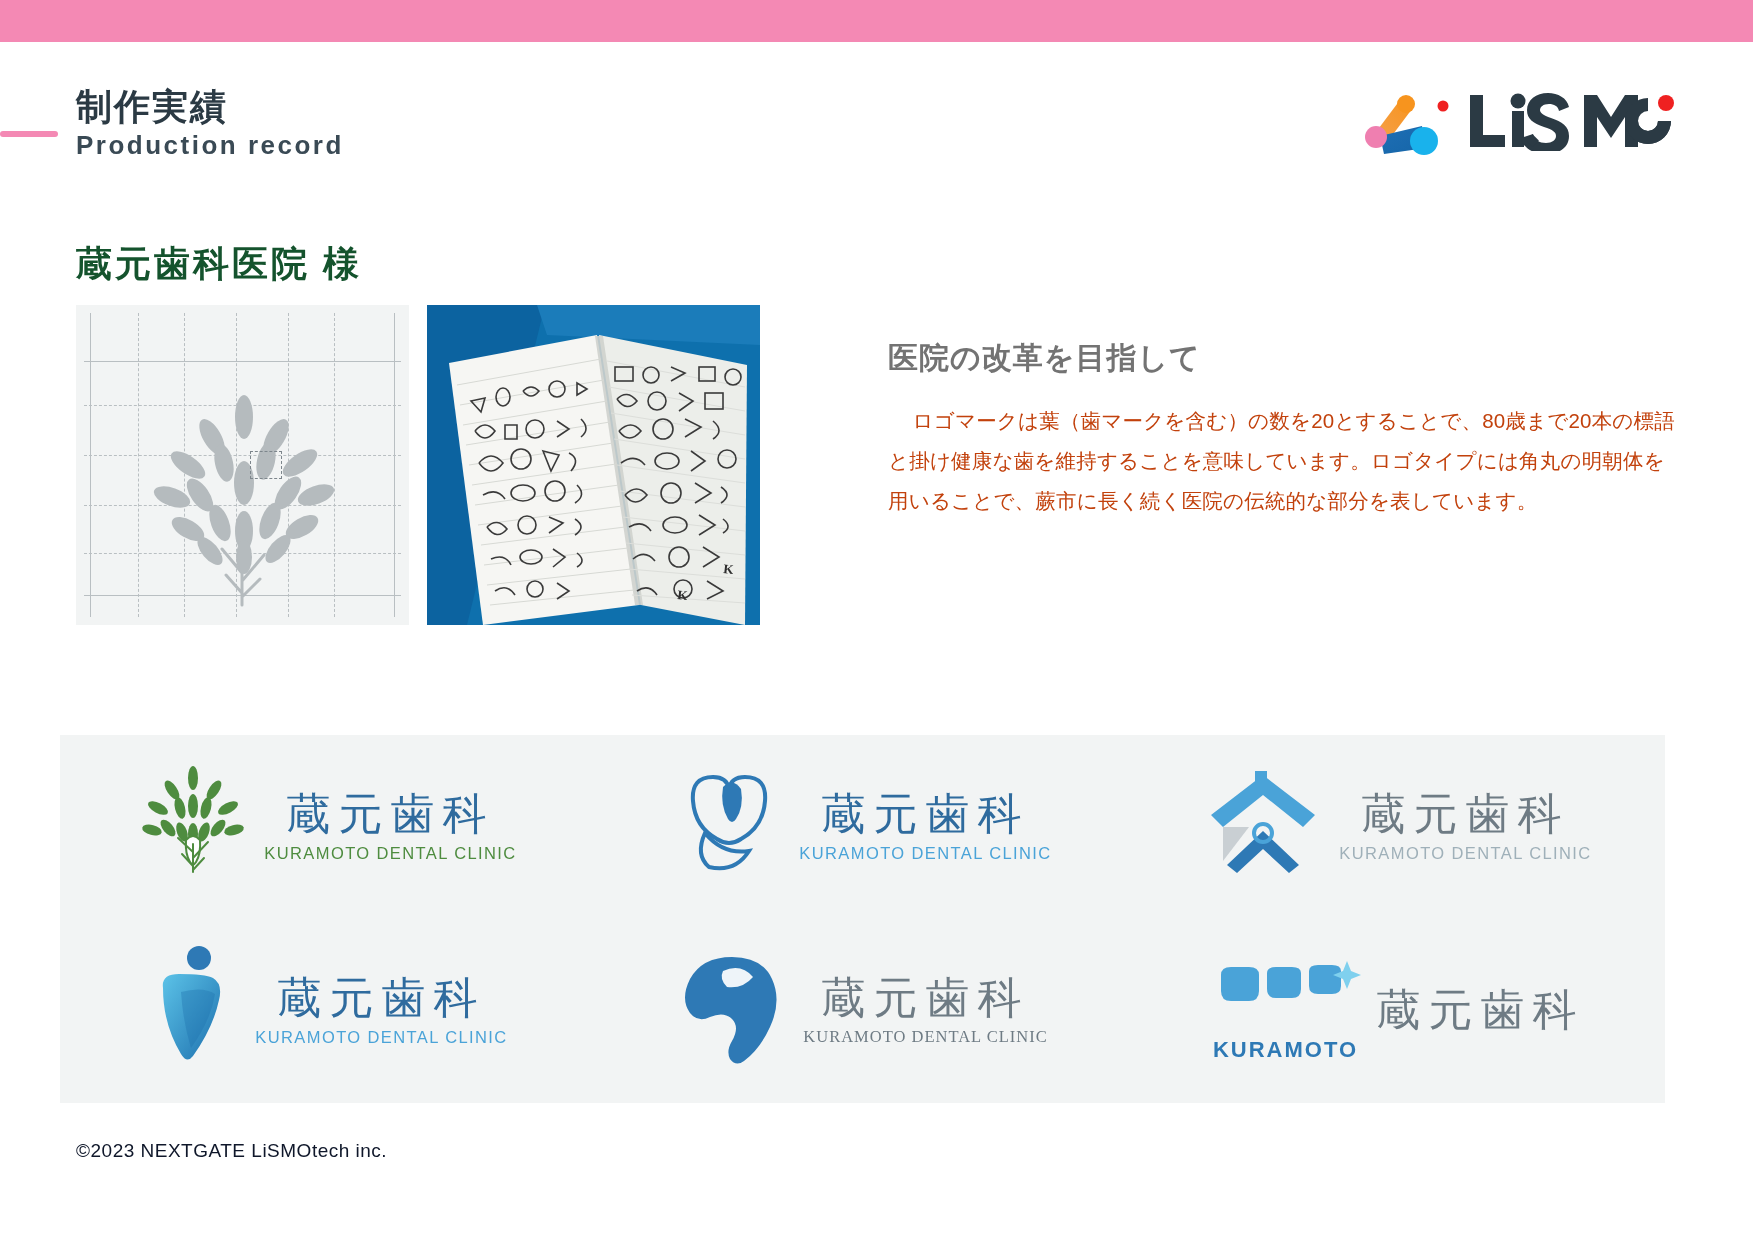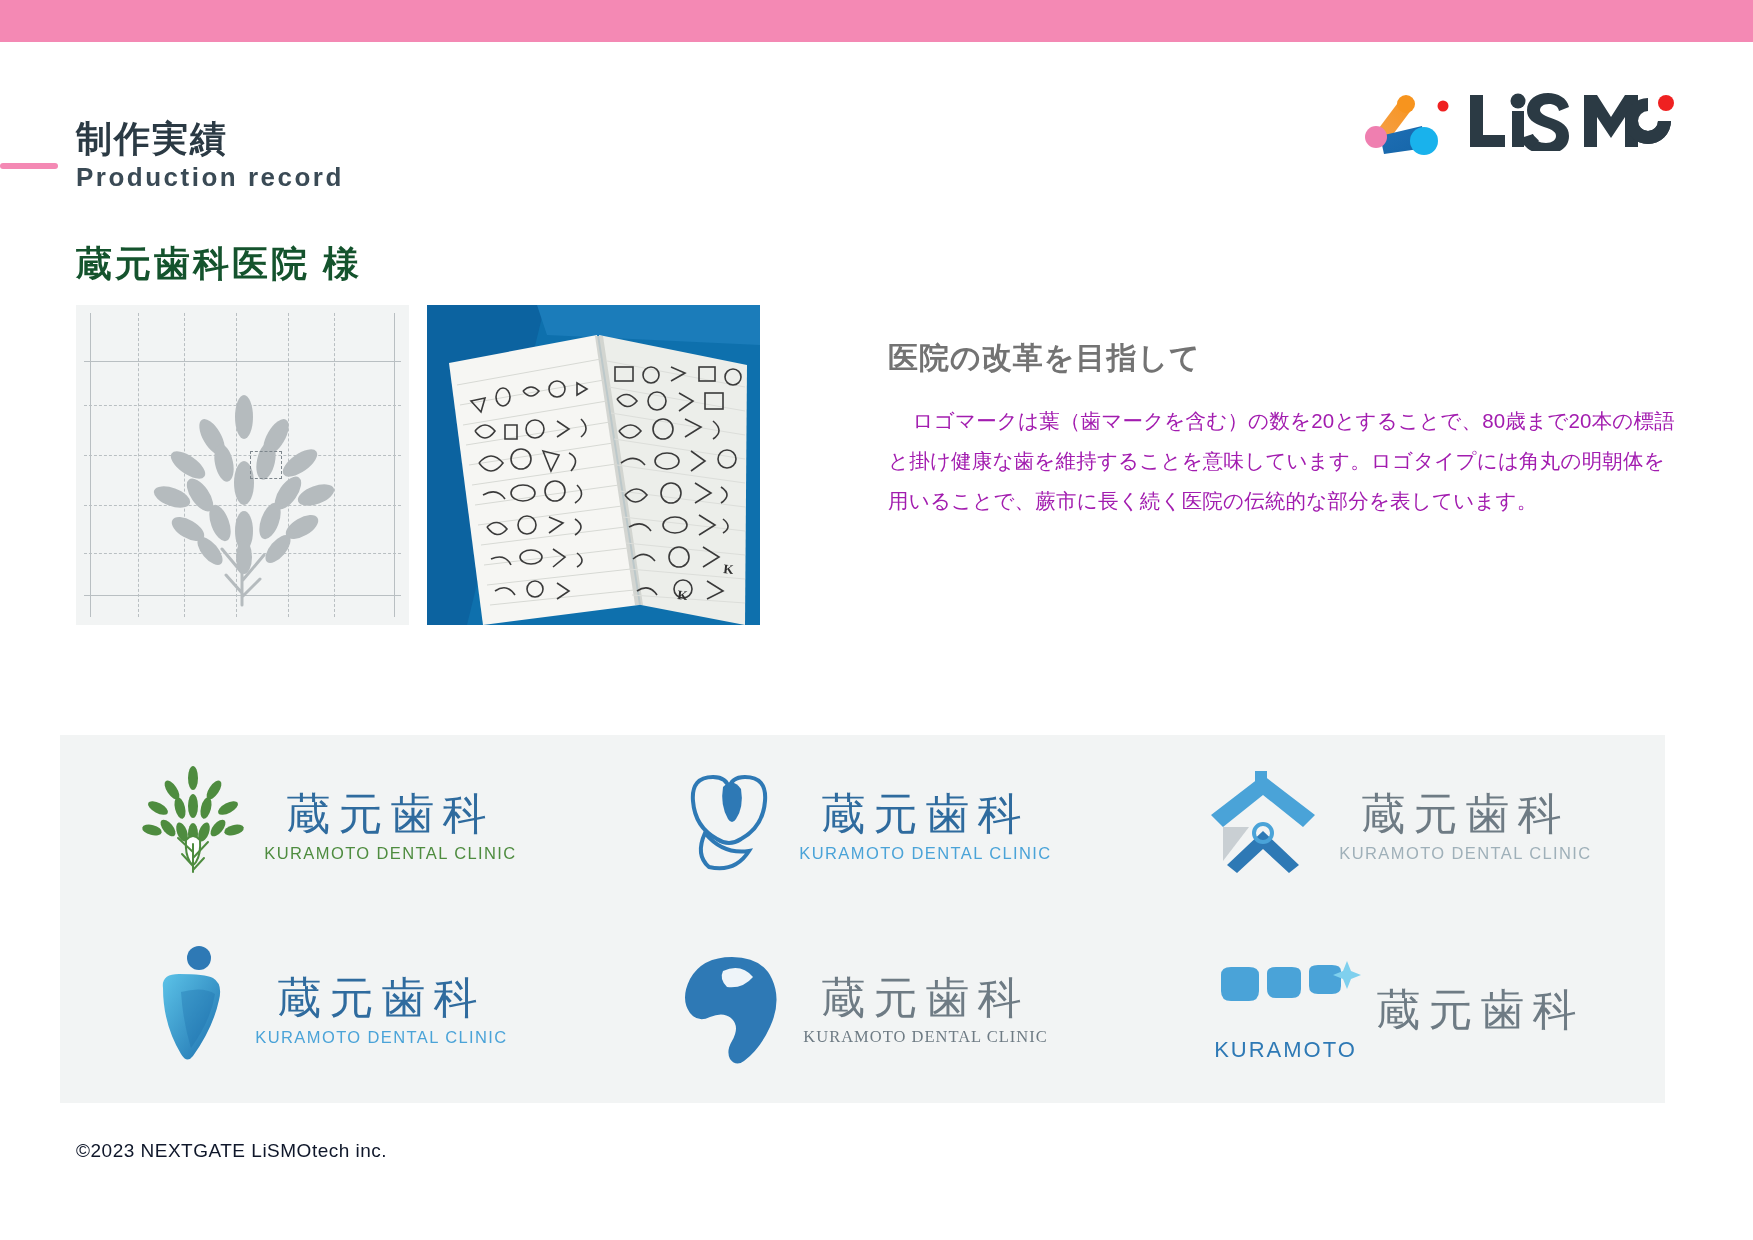--- a/index.html
+++ b/index.html
@@ -12,21 +12,21 @@
     overflow:hidden;
   }
 
   
   .top-bar{
     position:absolute; top:0; left:0; width:1753px; height:42px;
     background:#f489b4;
   }
 
   
-  .header{ position:absolute; top:86px; left:0; width:1418px; height:110px;margin-top:32px; }
+  .header{ position:absolute; top:86px; left:0; width:1418px; height:110px; }
   .head-dash{
     position:absolute; left:0; top:45px; width:58px; height:6px;
     background:#f489b4; border-radius:3px;
   }
   .head-titles{ position:absolute; left:76px; top:0px; }
   .head-ja{
     font-size:36px; font-weight:bold; letter-spacing:2px;
     color:#2b3a44; line-height:1.15;
   }
   .head-en{
@@ -57,21 +57,21 @@
     position:absolute; border:1px dashed #7d868c; width:32px; height:28px;
   }
 
   
   .desc{ position:absolute; left:888px; top:338px; width:790px; }
   .desc-title{
     font-size:30px; font-weight:bold; color:#737373; letter-spacing:1px;
     margin-bottom:22px;
   }
   .desc-body p{
-    font-size:20.5px; line-height:1.95; color:#a21caf; letter-spacing:0.2px;
+    font-size:20.5px; line-height:1.95; color:#c2410c; letter-spacing:0.2px;
   }
   .desc-body p.indent{ text-indent:1.2em; }
 
   
   .showcase{
     position:absolute; left:60px; top:735px; width:1605px; height:368px;
     background:#f2f4f4;
   }
   .showcase-grid{
     position:absolute; inset:0;
@@ -431,21 +431,21 @@
         <span class="logo-mark">
           <svg width="150" height="72" viewBox="0 0 150 72">
             <g fill="#4aa3d8">
               <path d="M10 16 q0 -8 10 -8 h18 q10 0 10 8 v16 q0 10 -10 10 h-18 q-10 0 -10 -10 z"></path>
               <path d="M56 14 q0 -6 9 -6 h16 q9 0 9 6 v16 q0 9 -9 9 h-16 q-9 0 -9 -9 z"></path>
               <path d="M98 12 q0 -6 9 -6 h14 q9 0 9 6 v15 q0 8 -9 8 h-14 q-9 0 -9 -8 z"></path>
             </g>
             <path d="M136 2 l4 10 l10 4 l-10 4 l-4 10 l-4 -10 l-10 -4 l10 -4 z" fill="#7fd0ee"></path>
           </svg>
         </span>
-        <span class="logo-en" style="color:#2e79b5;font-weight:normal;font-size:22px;letter-spacing:2px;margin-top:2px;">KURAMOTO</span>
+        <span class="logo-en" style="color:#2e79b5;font-weight:bold;font-size:22px;letter-spacing:2px;margin-top:2px;">KURAMOTO</span>
       </span>
       <span class="logo-ja" style="color:#6e7b84">蔵元歯科</span>
     </div>
 
   </div>
 </div>
 
 <div class="footer">©2023 NEXTGATE LiSMOtech inc.</div>
 
 </body></html>

